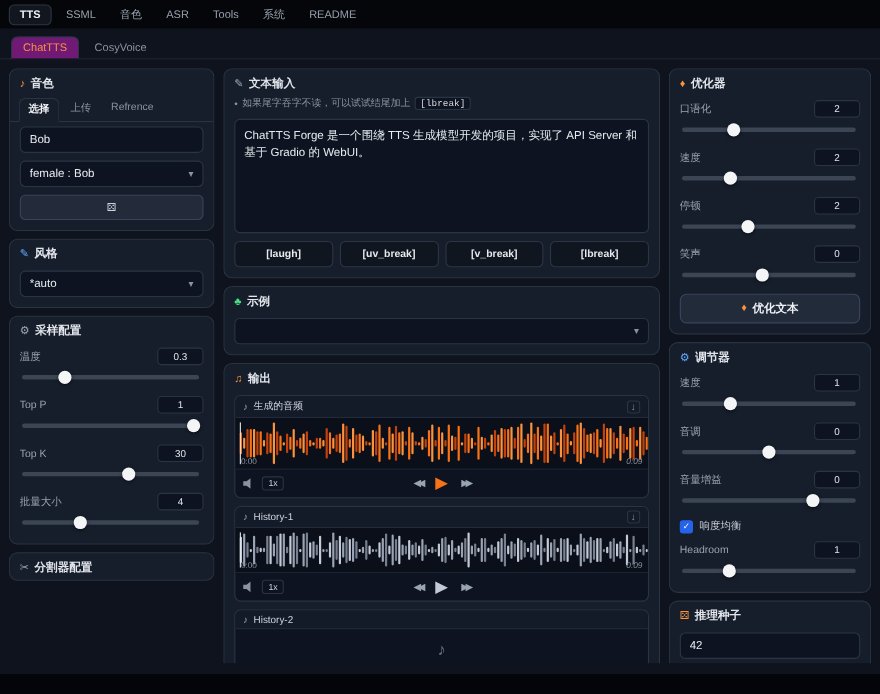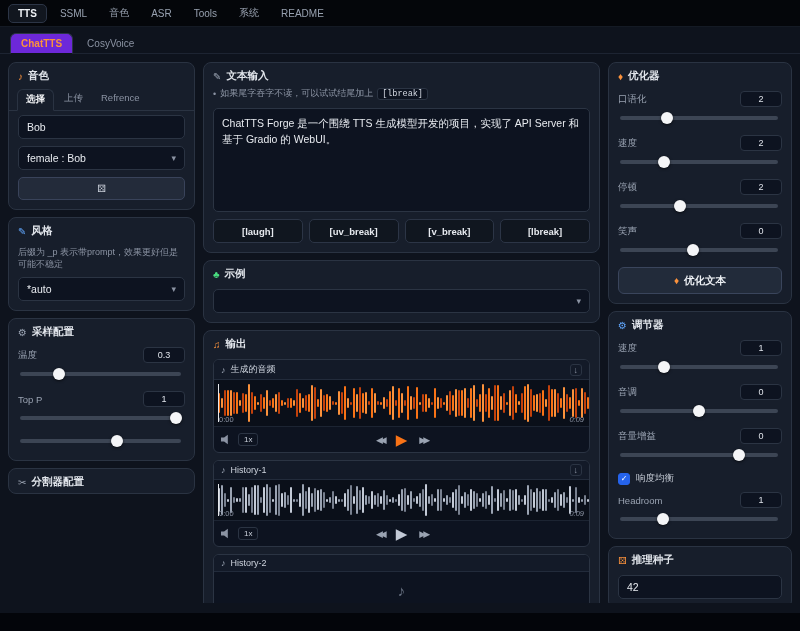--- a/index.html
+++ b/index.html
@@ -8,21 +8,21 @@
   .screen { position:relative; width:800px; height:631px; background:#04060a; overflow:hidden; }
 
   
   .topnav { height:27px; display:flex; align-items:center; gap:4px; padding:0 8px; background:#04060a; border-bottom:1px solid #141a24; }
   .tn-item { font-size:10px; color:#98a1b0; padding:3px 9px; border-radius:5px; cursor:pointer; }
   .tn-active { color:#eef1f5; border:1px solid #2c3546; background:#11161f; font-weight:700; }
 
   .main { position:absolute; top:27px; left:0; right:0; height:586px; background:#0e131d; }
   .subtabs { height:27px; display:flex; align-items:flex-end; gap:4px; padding:0 10px; border-bottom:1px solid #1d2432; }
   .st-item { font-size:10px; color:#8b93a3; padding:4px 10px; border-radius:6px 6px 0 0; cursor:pointer; }
-  .st-active { color:#fb923c; border:1px solid #2c3546; border-bottom-color:#0e131d; background:#6d28d9; margin-bottom:-1px; font-weight:700; }
+  .st-active { color:#fb923c; border:1px solid #2c3546; border-bottom-color:#0e131d; background:#701a75; margin-bottom:-1px; font-weight:400; }
 
   .cols { display:flex; gap:8px; padding:8px; height:557px; overflow:hidden; }
   .col { display:flex; flex-direction:column; gap:7px; overflow:hidden; }
   .col-left  { width:187px; flex:none; }
   .col-mid   { flex:1; }
   .col-right { width:184px; flex:none; }
 
   
   .panel { background:#171e2b; border:1px solid #2a3342; border-radius:8px; flex:none; }
   .p-title { display:flex; align-items:center; gap:5px; padding:6px 9px 4px; font-size:10.5px; color:#e2e6ec; font-weight:700; }
@@ -135,21 +135,20 @@
             </button>
           </div>
         </section>
 
         <section class="panel">
           <div class="p-title">
             <span class="p-icon ic-blue">✎</span>
             <span>风格</span>
           </div>
           <div class="p-body">
-            <div class="hint-text">后缀为 _p 表示带prompt，效果更好但是可能不稳定</div>
             <div class="dropdown">
               <span>*auto</span>
               <span class="dd-caret">▾</span>
             </div>
           </div>
         </section>
 
         <section class="panel">
           <div class="p-title">
             <span class="p-icon ic-gray">⚙</span>
@@ -168,21 +167,34 @@
             <div class="sld">
               <div class="sld-top">
                   <span class="sld-label">Top P</span>
                   <span class="num">1</span>
                 </div>
               <div class="track" style="--p: 97;">
                   <span class="thumb"></span>
                 </div>
             </div>
             <div class="sld">
+              <div class="sld-top">
+                  <span class="sld-label">Top K</span>
+                  <span class="num">30</span>
+                </div>
               <div class="track" style="--p: 60;">
+                  <span class="thumb"></span>
+                </div>
+            </div>
+            <div class="sld">
+              <div class="sld-top">
+                  <span class="sld-label">批量大小</span>
+                  <span class="num">4</span>
+                </div>
+              <div class="track" style="--p: 33;">
                   <span class="thumb"></span>
                 </div>
             </div>
           </div>
         </section>
 
         <section class="panel">
           <div class="p-title">
             <span class="p-icon ic-gray">✂</span>
             <span>分割器配置</span>

